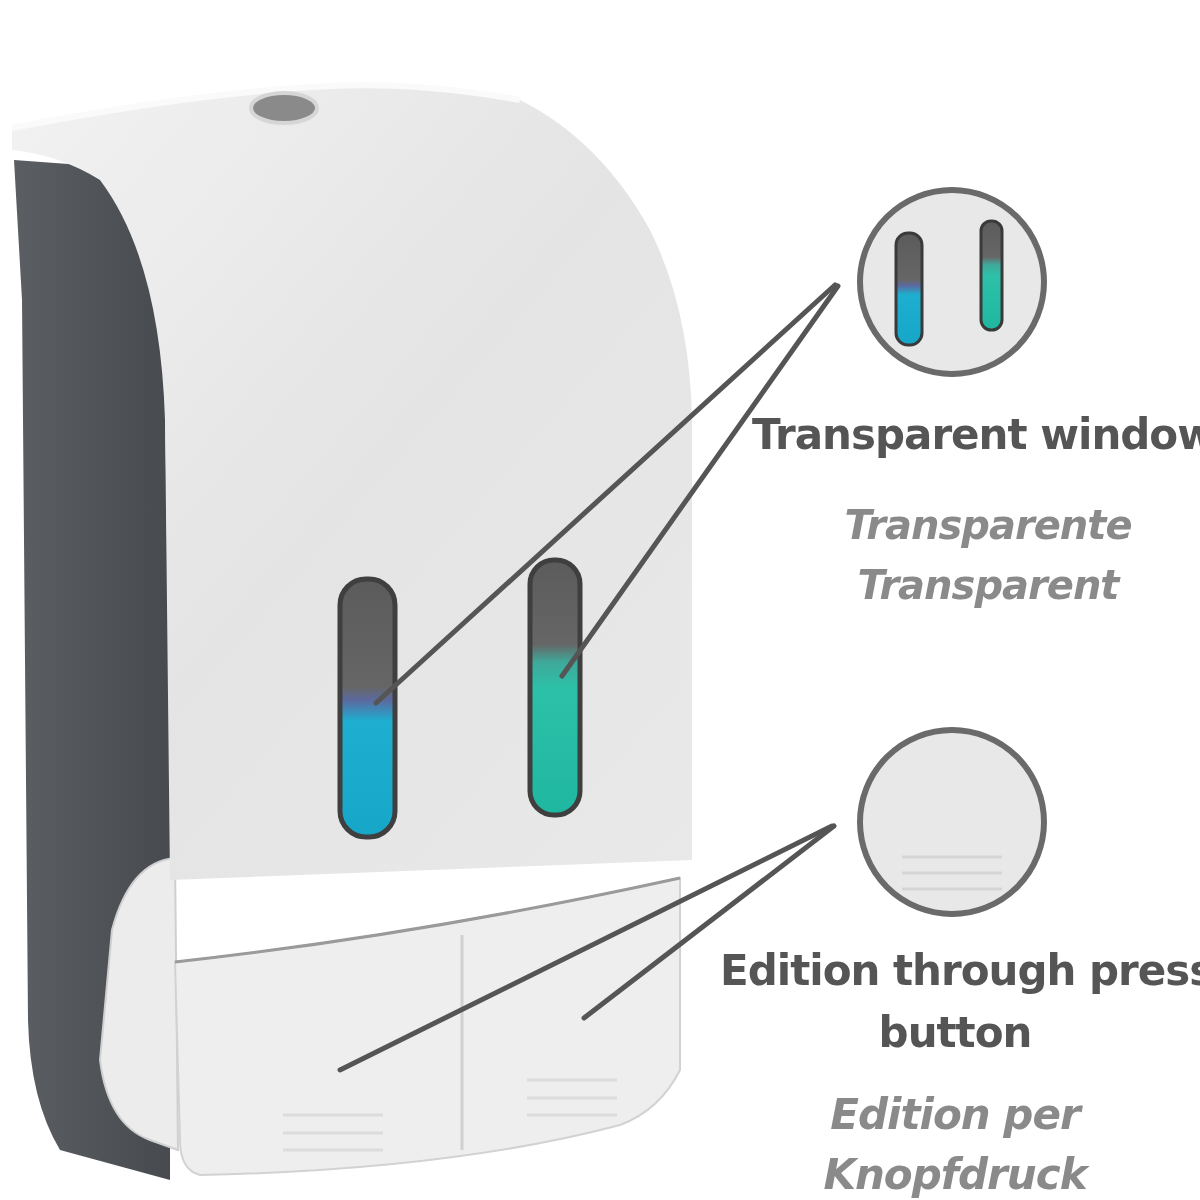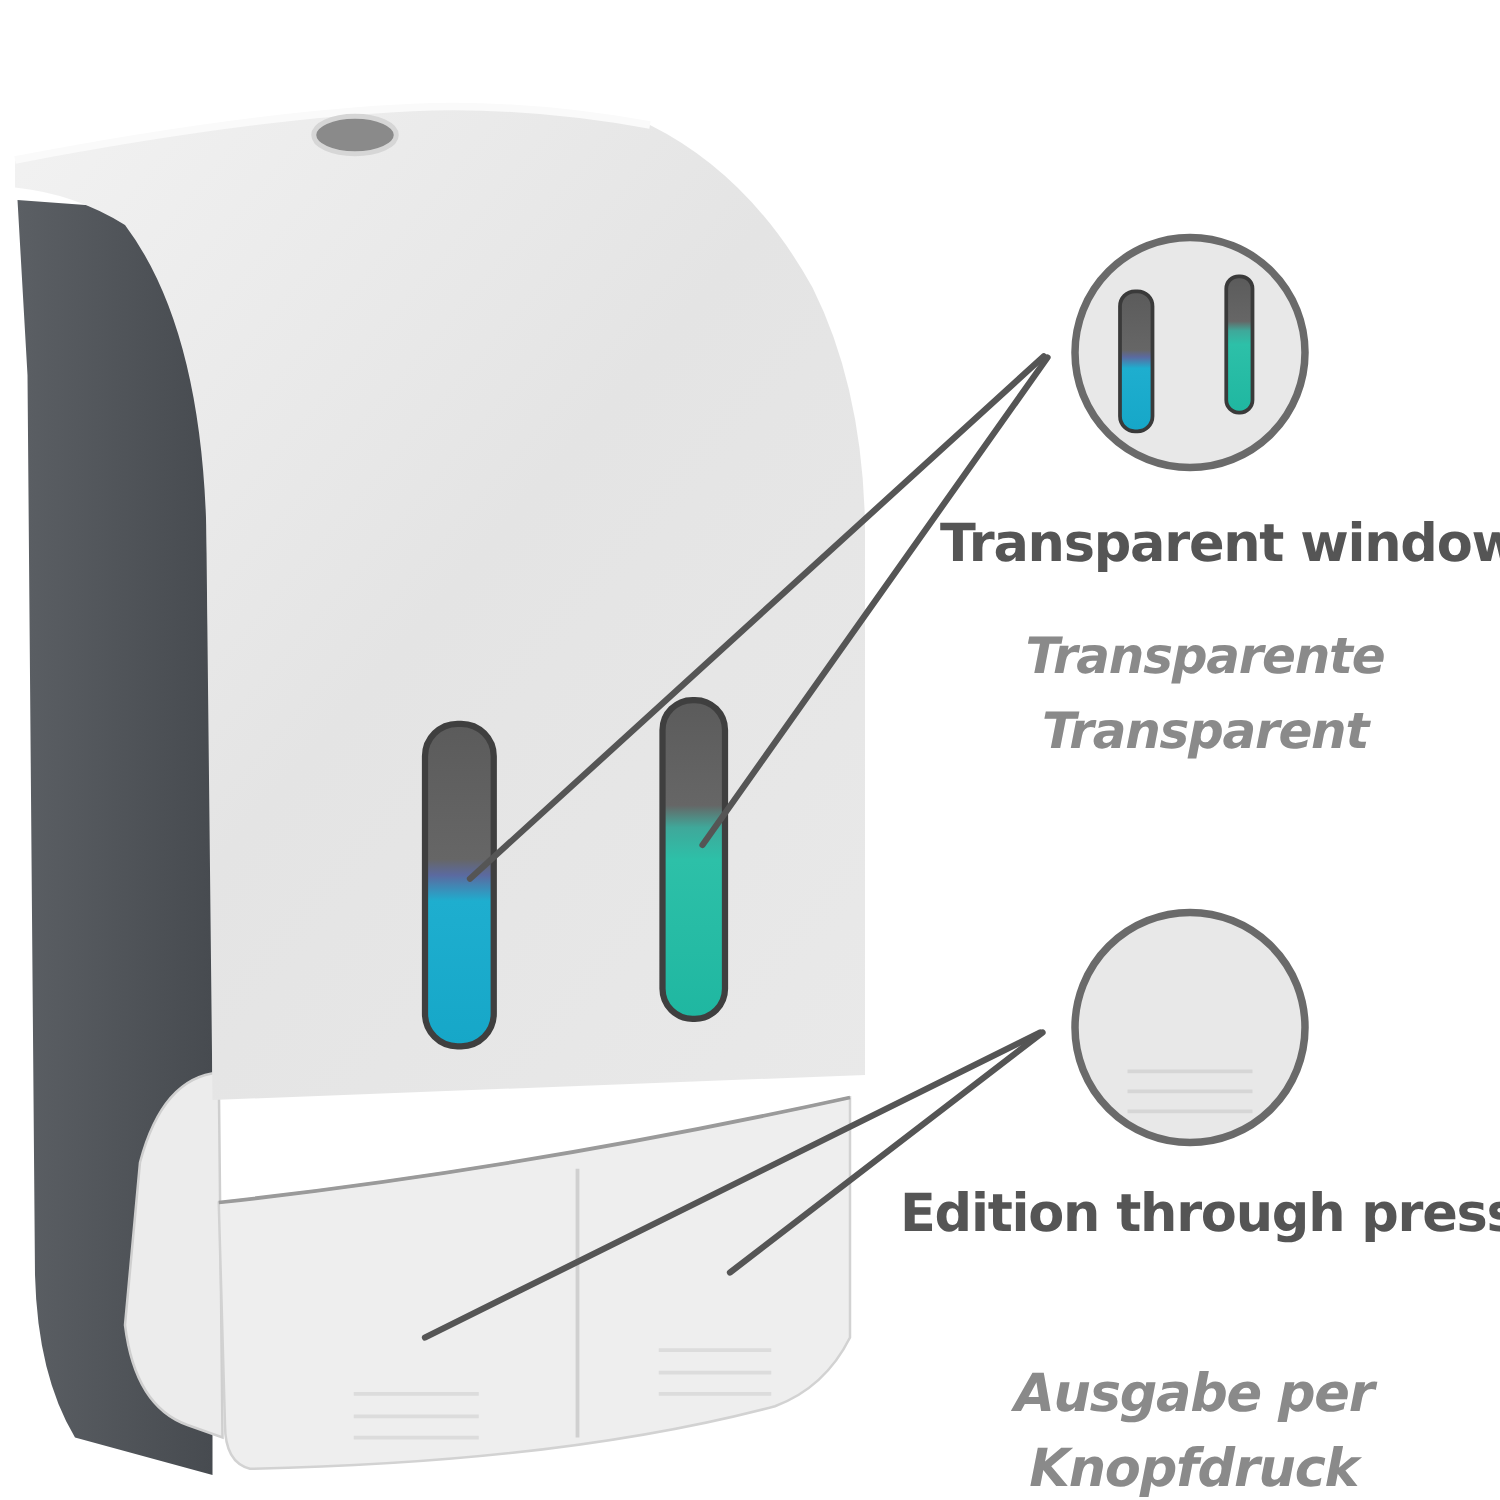--- a/index.html
+++ b/index.html
@@ -86,24 +86,25 @@
     <g clip-path="url(#circ2)" stroke="#d6d6d6" stroke-width="3">
       <path d="M902 857 h100 M902 873 h100 M902 889 h100"></path>
     </g>
     <circle cx="952" cy="822" r="92" fill="none" stroke="#6a6a6a" stroke-width="6"></circle>
   </g>
 </svg>
 
 <div class="label" style="left:752px;top:410px;width:400px;">
   <span class="en" style="font-size:42px;">Transparent windows</span>
 </div>
-<div class="label" style="left:764px;top:495px;width:400px;line-height:60px;">
+<div class="label" style="left:788px;top:495px;width:400px;line-height:60px;">
   <div class="de" style="font-size:40px;">Transparente</div>
   <div class="de" style="font-size:40px;">Transparent</div>
 </div>
 
 <div class="label" style="left:720px;top:940px;width:470px;line-height:62px;">
   <div class="en" style="font-size:42px;">Edition through press</div>
+  <div class="en" style="font-size:42px;">button</div>
 </div>
 <div class="label" style="left:720px;top:1085px;width:470px;line-height:60px;">
-  <div class="de" style="font-size:42px;">Ausgabe per</div>
+  <div class="de" style="font-size:42px;">Edition per</div>
   <div class="de" style="font-size:42px;">Knopfdruck</div>
 </div>
 
 </body></html>

